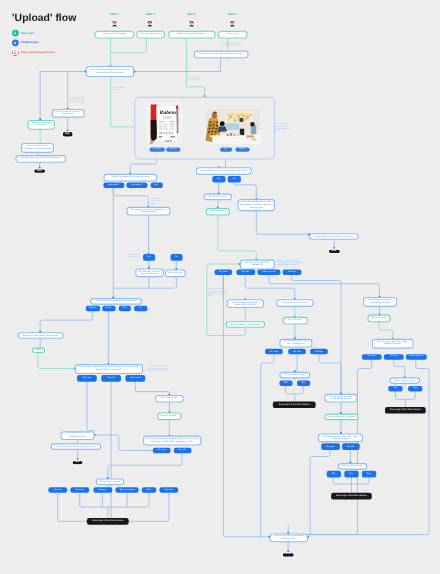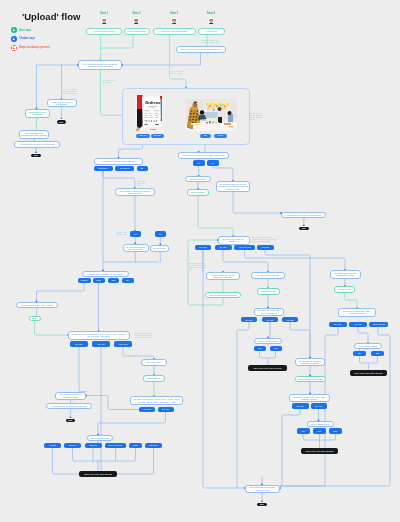--- a/index.html
+++ b/index.html
@@ -12,21 +12,21 @@
         justify-content:center;text-align:center;border-radius:3px;
         padding:0 1px;overflow:hidden;z-index:3;line-height:1.12;font-size:1.9px;}
   .n-user{background:#fff;border:0.5px solid #7ddcc5;color:#28b89b;}
   .n-bot{background:#fff;border:0.5px solid #8fbdf4;color:#4a8ae8;}
   .n-chip{background:#1a72f0;color:#fff;border:0 none;border-radius:1.8px;}
   .n-chipg{background:#fff;color:#21b394;border:0.6px solid #6fd9c0;}
   .n-end{background:#16181c;color:#fff;border-radius:4px;border:1.1px solid #fff;font-weight:bold;font-size:2px;}
   .n-dark{background:#16181c;color:#fff;border-radius:2px;font-size:2px;}
   .ann{position:absolute;z-index:3;color:#93bef3;line-height:1.22;font-size:1.75px;}
   .ann.g{color:#85dac4;}
-  .title{position:absolute;left:22px;top:11px;font-size:9.5px;font-weight:bold;color:#16181c;}
+  .title{position:absolute;left:11px;top:11px;font-size:9.5px;font-weight:bold;color:#16181c;}
   .legend{position:absolute;left:11.3px;top:27.4px;}
   .legend .row{display:flex;align-items:center;margin-bottom:3.2px;}
   .legend .lbl{font-size:2.55px;font-weight:bold;margin-left:2.2px;white-space:nowrap;}
   .dot{width:5.6px;height:5.6px;border-radius:50%;flex:0 0 auto;box-sizing:border-box;
        display:flex;align-items:center;justify-content:center;}
   .dot.green{background:#13c49b;}
   .dot.blue{background:#2f6ff0;}
   .dot.red{background:#fff;border:0.8px dashed #f4604a;border-radius:1.7px;}
   .dot svg{display:block;}
   .card{position:absolute;background:#ededed;border:0.7px solid #b9d2f6;border-radius:4.5px;z-index:2;}

